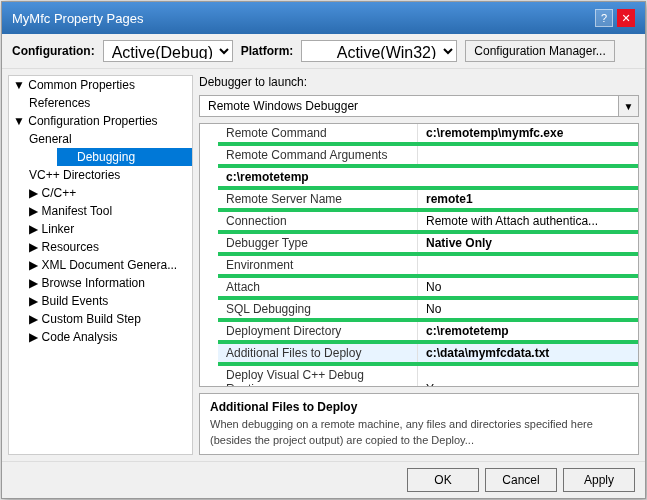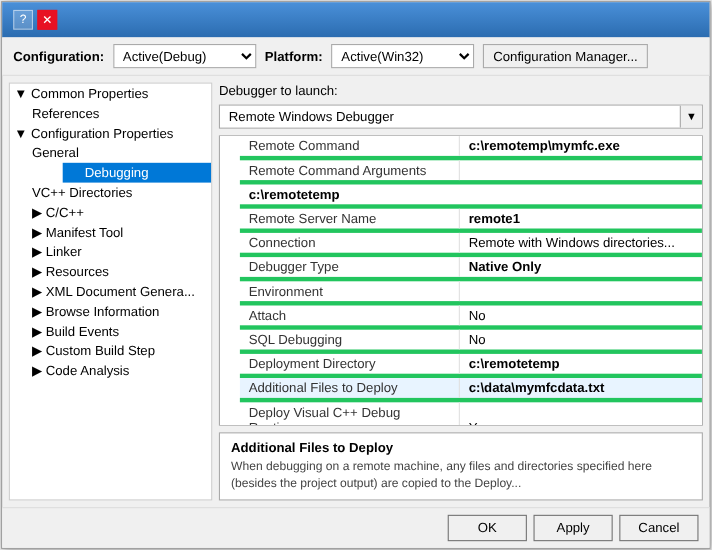--- a/index.html
+++ b/index.html
@@ -66,28 +66,29 @@
       border-bottom: 1px solid #ddd;
     }
     .toolbar-label {
       font-size: 12px;
       font-weight: bold;
     }
     .toolbar-select {
       border: 1px solid #aaa;
       background: white;
       padding: 2px 4px;
-      font-size: 12px;
+      font-size: 16px;
       height: 22px;
     }
     .toolbar-select.config {
       width: 130px;
     }
     .toolbar-select.platform {
-      width: 130px;
+      width: 156px;
+      text-align: right;
     }
     .config-mgr-btn {
       border: 1px solid #aaa;
       background: #f0f0f0;
       padding: 2px 8px;
       font-size: 12px;
       height: 22px;
       cursor: pointer;
     }
     .main-content {
@@ -226,20 +227,21 @@
       font-size: 12px;
       cursor: pointer;
     }
   </style>
 </head>
 <body>
 
 <div class="dialog">
 
   <div class="title-bar">
+    <span class="title-text">MyMfc Property Pages</span>
     <div class="title-buttons">
       <div class="title-btn">?</div>
       <div class="title-btn close">✕</div>
     </div>
   </div>
 
   <div class="toolbar">
     <span class="toolbar-label">Configuration:</span>
     <select class="toolbar-select config">
       <option>Active(Debug)</option>
@@ -310,21 +312,21 @@
         </div>
         <div class="prop-row">
           <span class="prop-value bold">c:\remotetemp</span>
         </div>
         <div class="prop-row">
           <span class="prop-name">Remote Server Name</span>
           <span class="prop-value bold">remote1</span>
         </div>
         <div class="prop-row">
           <span class="prop-name">Connection</span>
-          <span class="prop-value">Remote with Windows directories...</span>
+          <span class="prop-value">Remote with Attach authentica...</span>
         </div>
         <div class="prop-row">
           <span class="prop-name">Debugger Type</span>
           <span class="prop-value bold">Native Only</span>
         </div>
         <div class="prop-row">
           <span class="prop-name">Environment</span>
           <span class="prop-value"></span>
         </div>
         <div class="prop-row">
@@ -355,16 +357,16 @@
 
       <div class="description-box">
         <div class="desc-title">Additional Files to Deploy</div>
         <div class="desc-text">When debugging on a remote machine, any files and directories specified here (besides the project output) are copied to the Deploy...</div>
       </div>
     </div>
   </div>
 
   <div class="bottom-bar">
     <button class="dialog-btn">OK</button>
+    <button class="dialog-btn">Cancel</button>
     <button class="dialog-btn">Apply</button>
-    <button class="dialog-btn">Cancel</button>
   </div>
 </div>
 
 </body></html>

